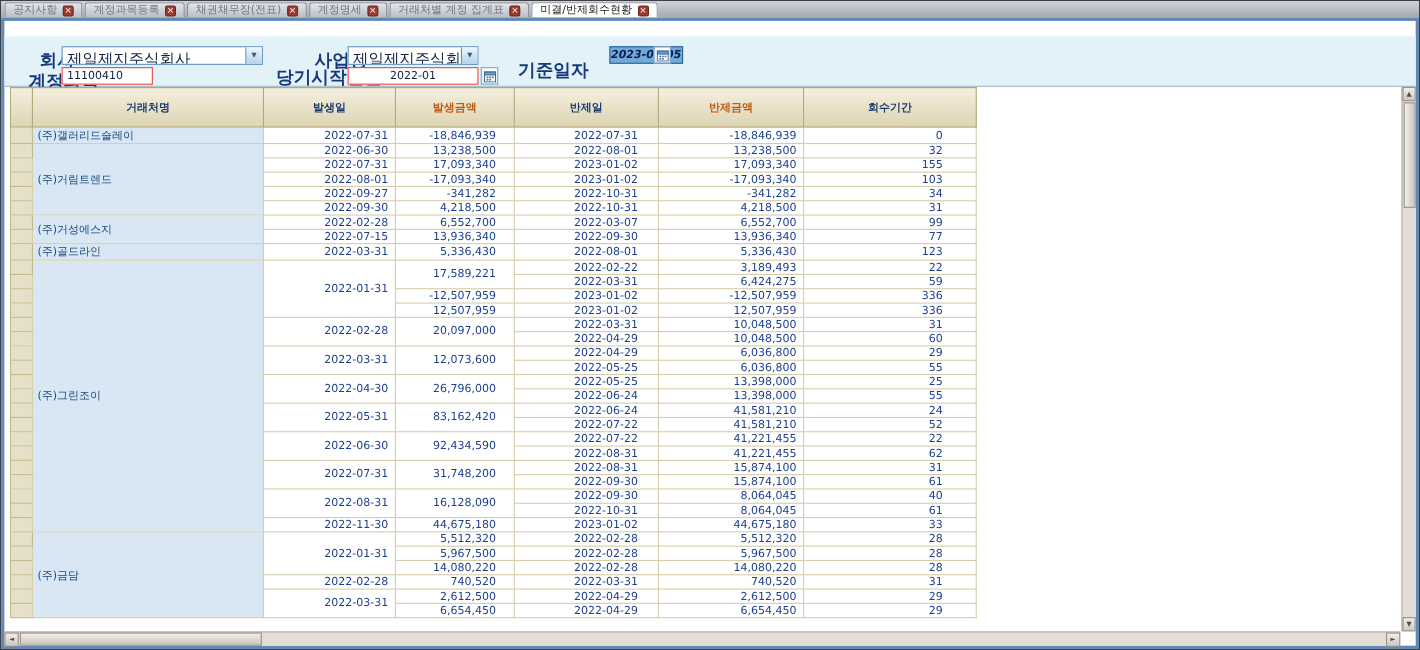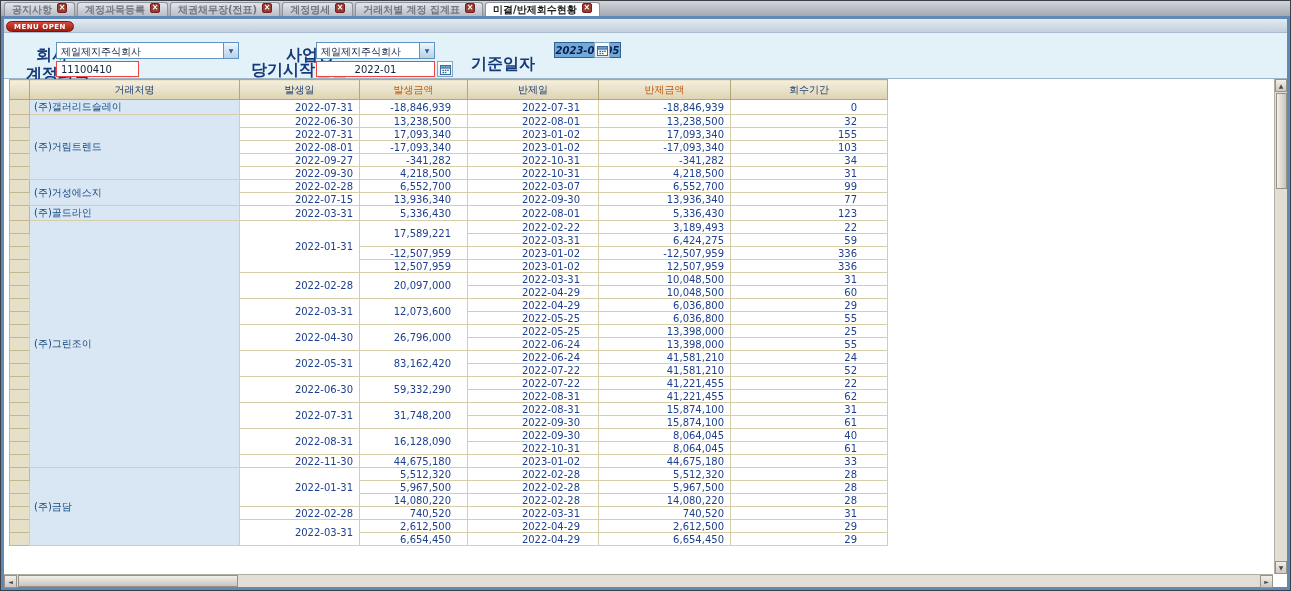--- a/index.html
+++ b/index.html
@@ -5,24 +5,24 @@
   * { margin:0; padding:0; box-sizing:border-box; }
   html,body { width:1291px; height:591px; overflow:hidden; }
   body { font-family:"DejaVu Sans","Liberation Sans",sans-serif; background:#6e7178; }
 
   .window { position:relative; width:1291px; height:591px; background:#9aa0a8; border:1px solid #3c3f45; }
 
   
   .tabbar { position:absolute; top:0; left:0; right:0; height:15px;
             background:linear-gradient(#d2d5da,#a3a8b1); display:flex; align-items:flex-end;
             padding-left:3px; gap:2px; }
-  .tab { height:14px; display:flex; align-items:flex-start; gap:5px; padding:0 7px;
+  .tab { height:14px; display:flex; align-items:center; gap:5px; padding:0 7px;
          font-size:10px; line-height:13px; background:linear-gradient(#e3e5e9,#b9bdc5);
          border:1px solid #8d929b; border-bottom:none; border-radius:3px 3px 0 0;
-         color:#73767e; white-space:nowrap; cursor:default;font-weight:bold; }
+         color:#73767e; white-space:nowrap; cursor:default; }
   .tab.active { background:#ffffff; color:#1b1b1b; }
   .tab-close { width:10px; height:10px; background:#9b3b30; border:1px solid #6e241c;
                color:#fff; font-size:8px; line-height:8px; text-align:center; border-radius:2px; }
 
   
   .content { position:absolute; top:15px; left:0; right:0; bottom:0;
              background:#ffffff; border:3px solid #6189b6; }
 
   .menustrip { position:absolute; top:0; left:0; right:0; height:14px;
                background:linear-gradient(#e3eaf1,#c3cfdb); border-bottom:1px solid #a9bccd; }
@@ -30,39 +30,39 @@
                    background:linear-gradient(#d6483c,#a01d12); color:#fff; font-size:7px;
                    font-weight:bold; letter-spacing:.5px; border:1px solid #7c140c;
                    border-radius:6px; display:flex; align-items:center; cursor:pointer; }
 
   
   .formpanel { position:absolute; top:14px; left:0; right:0; height:46px;
                background:#e3f1f9; border-bottom:1px solid #9fb6c8; }
   .flabel { position:absolute; font-size:16px; font-weight:bold; color:#16397a; white-space:nowrap; }
   .combo { position:absolute; height:17px; background:#fff; border:1px solid #5f93c2;
            display:flex; align-items:stretch; }
-  .combo .ctxt { flex:1; font-size:10px; color:#10233f; padding:2px 0 0 4px; white-space:nowrap; overflow:hidden; }
+  .combo .ctxt { flex:1; font-size:14px; color:#10233f; padding:2px 0 0 4px; white-space:nowrap; overflow:hidden; }
   .combo .cbtn { width:15px; background:linear-gradient(#eef6fd,#b6d2e9); border-left:1px solid #5f93c2;
                  font-size:6px; color:#2d5b8c; display:flex; align-items:center; justify-content:center; cursor:pointer; }
   .finput { position:absolute; height:16px; border:1px solid #ef4444; background:#fff;
             font-size:10px; color:#10233f; display:flex; align-items:center; padding:0 4px; white-space:nowrap; }
   .finput.readonly { background:#84cc16;margin-top:39px; }
   .finput.center { justify-content:center; }
   .finput.date-selected { background:#71a9d9; border:1px solid #2f6296; color:#071f4e;
                           font-weight:bold; justify-content:center; }
   .calbtn { position:absolute; width:16px; height:16px; border:1px solid #86a7c2;
             background:linear-gradient(#ffffff,#dcebf7); display:flex; align-items:center;
             justify-content:center; cursor:pointer; }
 
   
   .gridwrap { position:absolute; top:60px; left:5px; right:14px; bottom:13px;
               overflow:hidden; background:#fff; }
   table.grid { border-collapse:collapse; table-layout:fixed; width:878px; }
-  .grid th { height:20px; background:linear-gradient(#f4efdf,#ded4b2); border:1px solid #b2a87e;
-             color:#1c3d72; font-size:10px; font-weight:normal; white-space:nowrap; }
+  .grid th { height:36px; background:linear-gradient(#f4efdf,#ded4b2); border:1px solid #b2a87e;
+             color:#1c3d72; font-size:10px; font-weight:bold; white-space:nowrap; }
   .grid th.amt { color:#c05a11; }
   .grid td { height:13px; border:1px solid #d6cda9; font-size:10px; color:#1d3f8e;
              white-space:nowrap; overflow:hidden; padding:0; vertical-align:middle; }
   .grid td.c0 { background:#e7e0c8; border-color:#c2b88e; }
   .grid td.c1 { background:#d9e7f4; text-align:left; padding-left:4px; color:#174a7d; }
   .grid td.c2 { text-align:right; padding-right:6px; }
   .grid td.c3 { text-align:right; padding-right:16px; }
   .grid td.c4 { text-align:right; padding-right:18px; }
   .grid td.c5 { text-align:right; padding-right:6px; }
   .grid td.c6 { text-align:right; padding-right:30px; }
@@ -110,23 +110,20 @@
         <span class="tab-close">×</span>
       </div>
       <div class="tab active">
         <span>미결/반제회수현황</span>
         <span class="tab-close">×</span>
       </div>
     </div>
 
   <div class="content">
 
-    <div class="menustrip">
-      <div class="menu-open-btn">MENU OPEN</div>
-    </div>
 
     <div class="formpanel">
 
       <div class="flabel" style="left:32px; top:12px;">회사</div>
       <div class="combo" style="left:52px; top:9px; width:183px;">
         <div class="ctxt">제일제지주식회사</div>
         <div class="cbtn">▼</div>
       </div>
 
       <div class="flabel" style="left:282px; top:12px;">사업장</div>
@@ -348,21 +345,21 @@
             </tr>
             <tr>
               <td class="c0"></td>
               <td class="c4">2022-07-22</td>
               <td class="c5">41,581,210</td>
               <td class="c6">52</td>
             </tr>
             <tr>
               <td class="c0"></td>
               <td class="c2" rowspan="2">2022-06-30</td>
-              <td class="c3" rowspan="2">59,332,290</td>
+              <td class="c3" rowspan="2">92,434,590</td>
               <td class="c4">2022-07-22</td>
               <td class="c5">41,221,455</td>
               <td class="c6">22</td>
             </tr>
             <tr>
               <td class="c0"></td>
               <td class="c4">2022-08-31</td>
               <td class="c5">41,221,455</td>
               <td class="c6">62</td>
             </tr>

